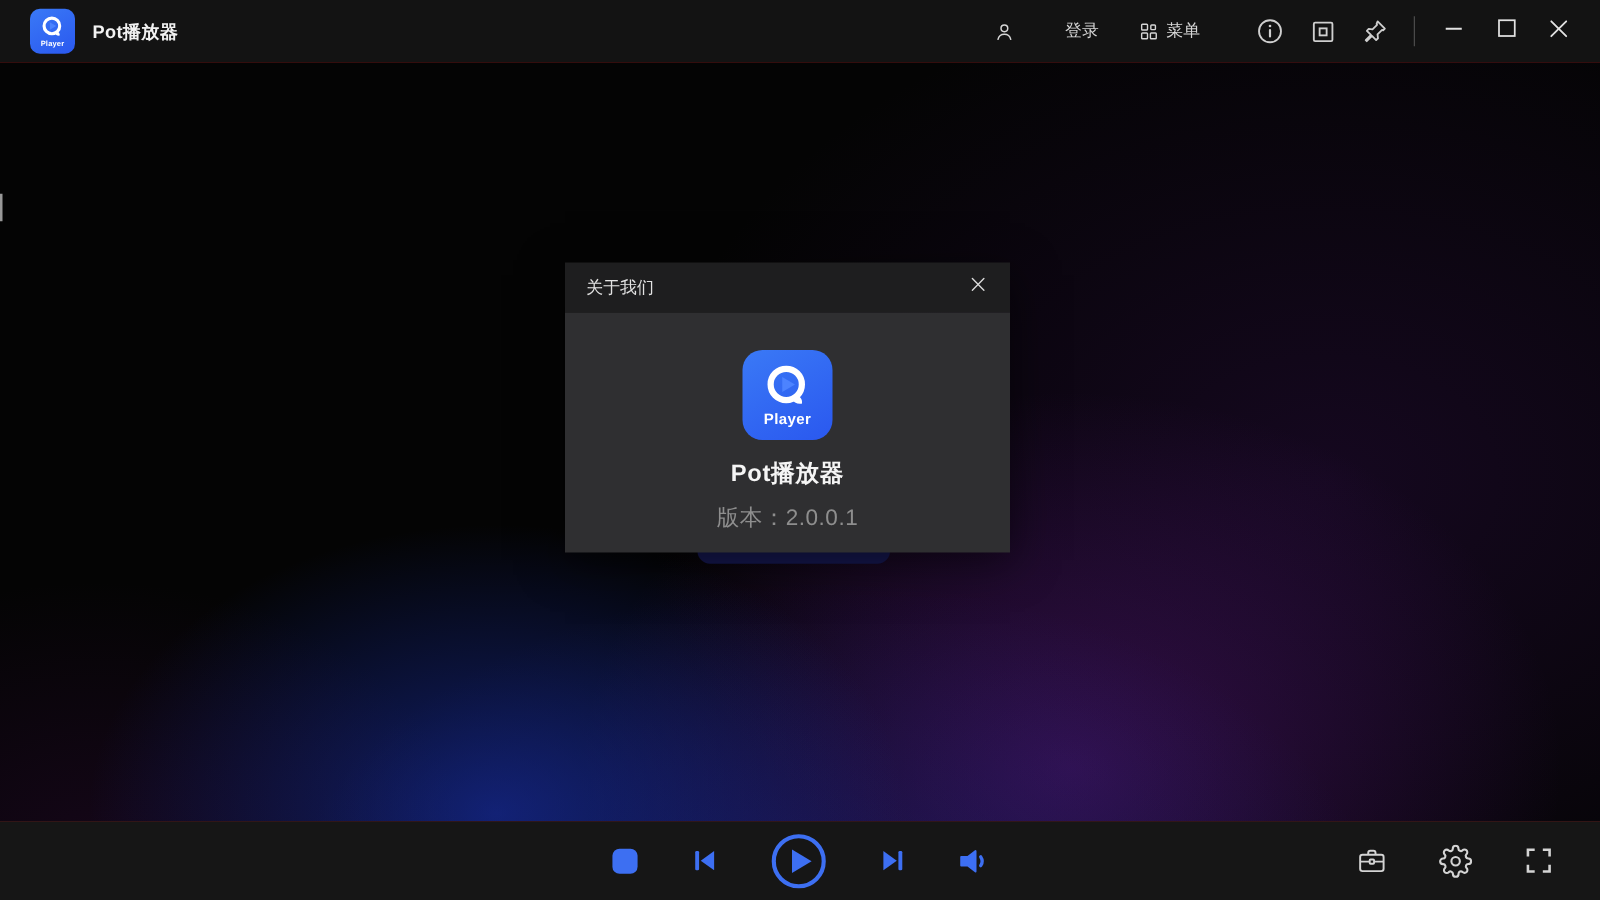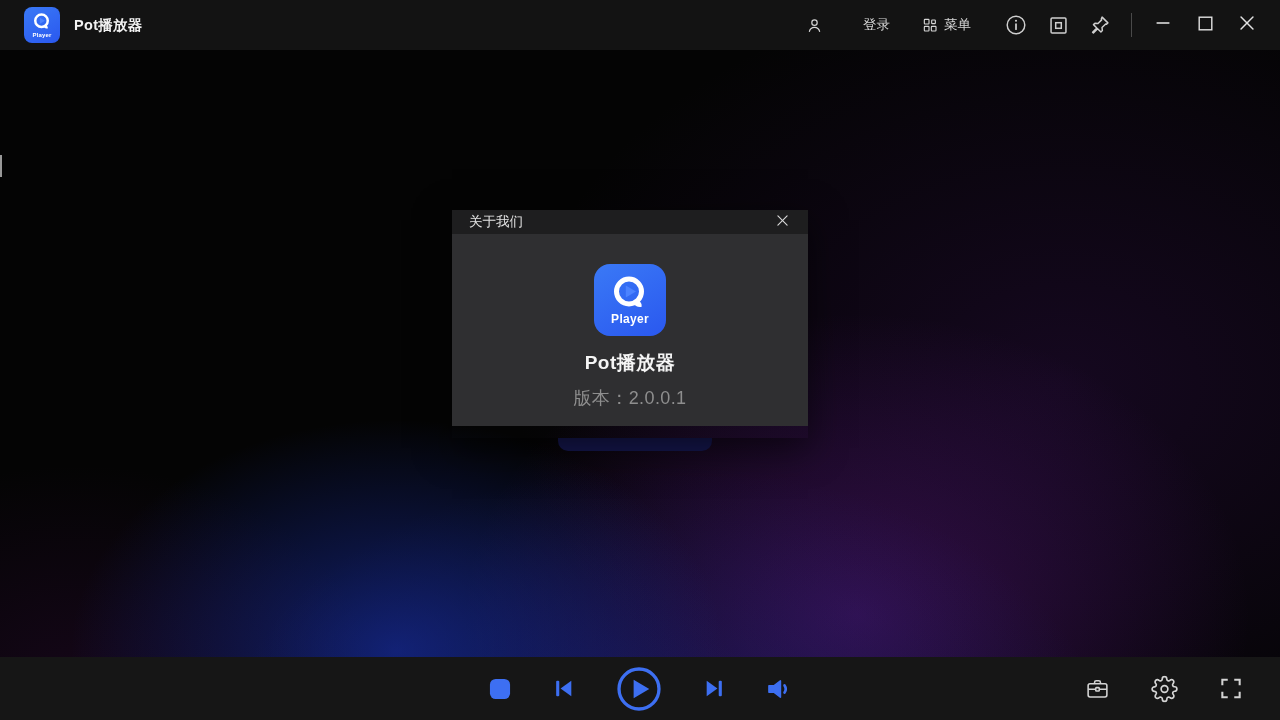--- a/index.html
+++ b/index.html
@@ -9,42 +9,42 @@
 
   
   .titlebar { height:50px; flex:0 0 50px; background:#131313; display:flex; align-items:center; padding:0 12px 0 24px; }
   .logo-sm-wrap { width:36px; height:36px; flex:0 0 36px; }
   .logo-sm-wrap .applogo { transform:scale(.5); transform-origin:0 0; }
   .titlebar-title { margin-left:14px; font-size:14.5px; font-weight:700; color:#f2f2f2; letter-spacing:.3px; }
   .titlebar-right { margin-left:auto; display:flex; align-items:center; }
   .tb-textbtn { display:flex; align-items:center; gap:6px; color:#d6d6d6; font-size:13.5px; cursor:default; }
   .tb-textbtn svg { display:block; }
   .tb-login { margin-right:32px;gap:40px; }
-  .tb-menu { margin-right:24px; }
+  .tb-menu { margin-right:35px; }
   .tb-iconbtn { width:26px; height:26px; display:flex; align-items:center; justify-content:center; color:#cfcfcf; margin:0 8px; }
   .tb-iconbtn svg { display:block; }
   .tb-divider { width:1px; height:24px; background:#4a4a4a; margin:0 10px; }
   .winbtn { width:26px; height:26px; display:flex; align-items:center; justify-content:center; color:#e2e2e2; margin:0 8px; }
 
   
   .stage { position:relative; flex:1 1 auto; overflow:hidden;
     background:
       radial-gradient(480px 340px at 31% 99%, rgba(28,54,196,.55), transparent 68%),
       radial-gradient(640px 430px at 52% 118%, rgba(34,52,200,.30), transparent 70%),
       radial-gradient(560px 430px at 67% 93%, rgba(108,28,158,.40), transparent 70%),
       radial-gradient(760px 560px at 83% 55%, rgba(66,18,104,.28), transparent 72%),
       radial-gradient(420px 300px at 6% 103%, rgba(62,12,74,.28), transparent 70%),
       #040404;
   }
   .edge-artifact { position:absolute; left:0; top:105px; width:2px; height:22px; background:#c9c9c9; opacity:.75; }
   .bg-button-remnant { position:absolute; left:558px; top:388px; width:154px; height:13px; background:#15174e; border-radius:0 0 10px 10px; }
 
   
   .dialog { position:absolute; left:452px; top:160px; width:356px; height:228px; box-shadow:0 10px 34px rgba(0,0,0,.55); }
-  .dialog-header { height:24px; background:#1e1e1f; display:flex; align-items:center; justify-content:space-between; padding:0 15px 0 17px;gap:35px; }
+  .dialog-header { height:40px; background:#1e1e1f; display:flex; align-items:center; justify-content:space-between; padding:0 15px 0 17px;gap:35px; }
   .dialog-title { font-size:13.5px; color:#e3e3e3; }
   .dialog-close { width:22px; height:22px; display:flex; align-items:center; justify-content:center; color:#d9d9d9; }
   .dialog-body { height:192px; background:#2f2f31; display:flex; flex-direction:column; align-items:center; padding-top:30px; }
   .dialog-appname { margin-top:14px; font-size:19px; font-weight:700; color:#f5f5f5; letter-spacing:.5px; }
   .dialog-version { margin-top:10px; font-size:18px; color:#8e8e8e; letter-spacing:.4px; }
 
   
   .applogo { position:relative; width:72px; height:72px; border-radius:16px;
     background:linear-gradient(150deg,#3a79f6 0%,#2a58ef 100%);
     display:flex; flex-direction:column; align-items:center; justify-content:center; }

